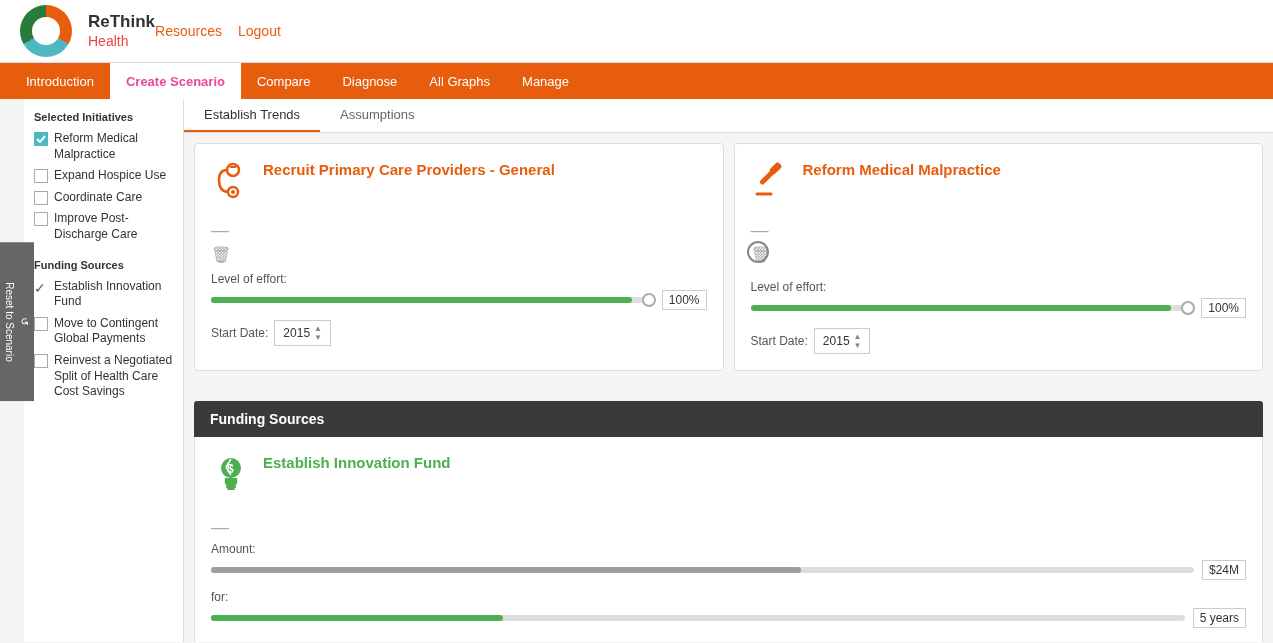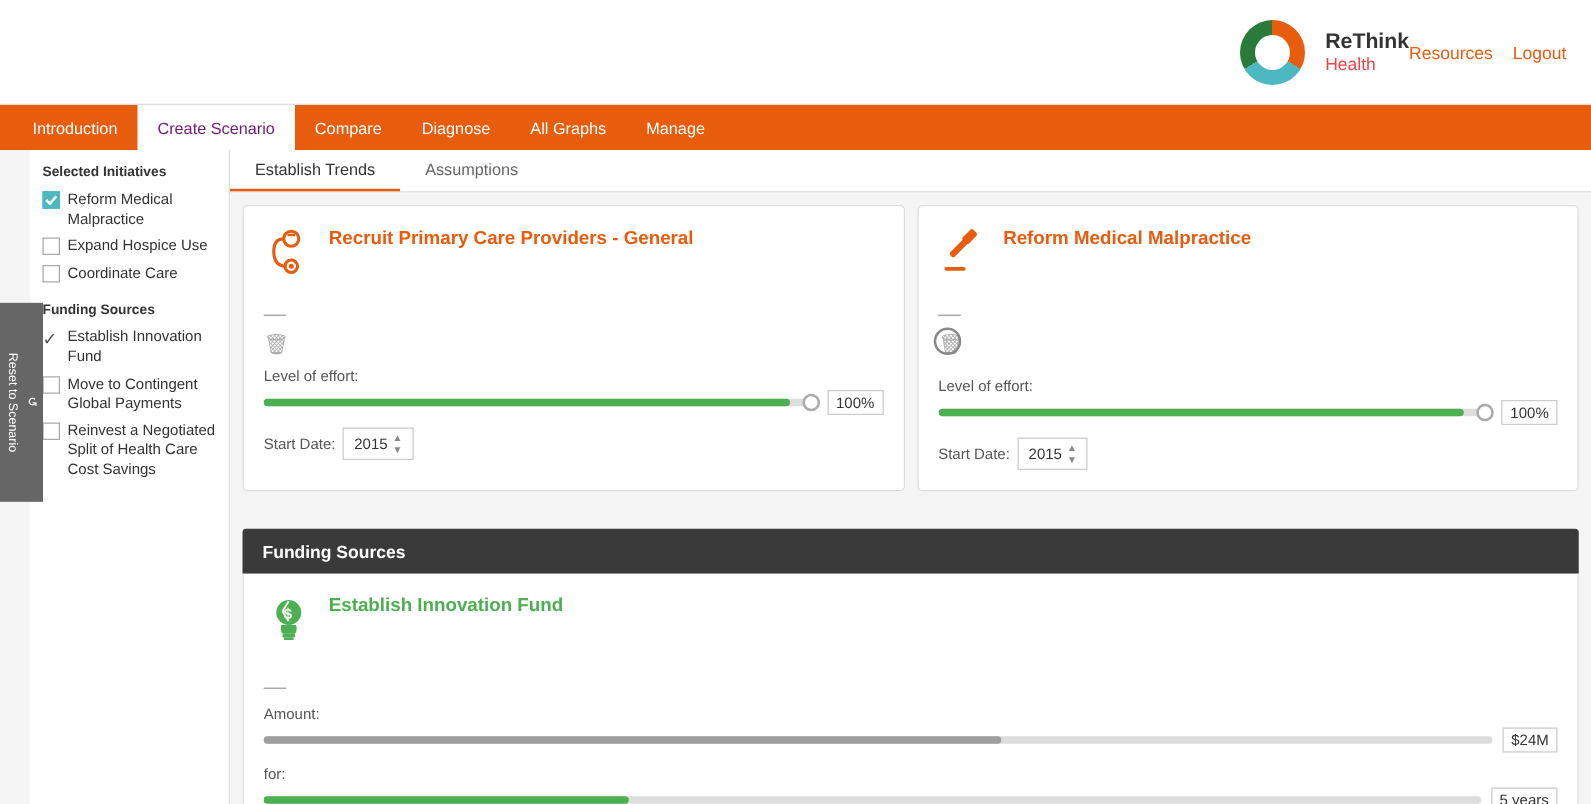--- a/index.html
+++ b/index.html
@@ -2,25 +2,25 @@
 <html><head>
   <meta charset="utf-8">
   <style>
     * { box-sizing: border-box; margin: 0; padding: 0; }
     body { font-family: Arial, sans-serif; font-size: 13px; background: #f5f5f5; color: #333; width: 1273px; }
 
     
     .header {
       display: flex;
       align-items: center;
-      justify-content: flex-end;
+      justify-content: flex-start;
       background: #fff;
       padding: 10px 20px;
       border-bottom: 1px solid #ddd;
-      height: 84px;
+      height: 63px;
     }
     .header-left { display: flex; align-items: center; gap: 16px; }
     .logo-circle {
       width: 52px; height: 52px;
       border-radius: 50%;
       background: conic-gradient(#e85c0d 0deg 120deg, #4db8c0 120deg 240deg, #2a7a3b 240deg 360deg);
       display: flex; align-items: center; justify-content: center;
       position: relative;
     }
     .logo-inner {
@@ -48,22 +48,22 @@
       padding: 8px 16px;
       cursor: pointer;
       font-size: 13px;
       text-decoration: none;
       height: 100%;
       display: flex;
       align-items: center;
     }
     .nav-item.active {
       background: #fff;
-      color: #701a75;
-      font-weight: normal;
+      color: #ec4899;
+      font-weight: bold;
     }
 
     
     .main {
       display: flex;
       height: calc(643px - 64px - 36px);
     }
 
     
     .sidebar {
@@ -325,20 +325,24 @@
       <div class="sidebar-item">
         <div class="sidebar-checkbox"></div>
         <span class="sidebar-item-label">Expand Hospice Use</span>
       </div>
 
       <div class="sidebar-item">
         <div class="sidebar-checkbox"></div>
         <span class="sidebar-item-label">Coordinate Care</span>
       </div>
 
+      <div class="sidebar-item">
+        <div class="sidebar-checkbox"></div>
+        <span class="sidebar-item-label">Improve Post-Discharge Care</span>
+      </div>
     </div>
 
     <div class="sidebar-section">
       <div class="sidebar-section-title">Funding Sources</div>
 
       <div class="sidebar-item">
         <div style="font-size:14px; color:#555; width:14px; flex-shrink:0; margin-top:1px;">✓</div>
         <span class="sidebar-item-label">Establish Innovation Fund</span>
       </div>
 

